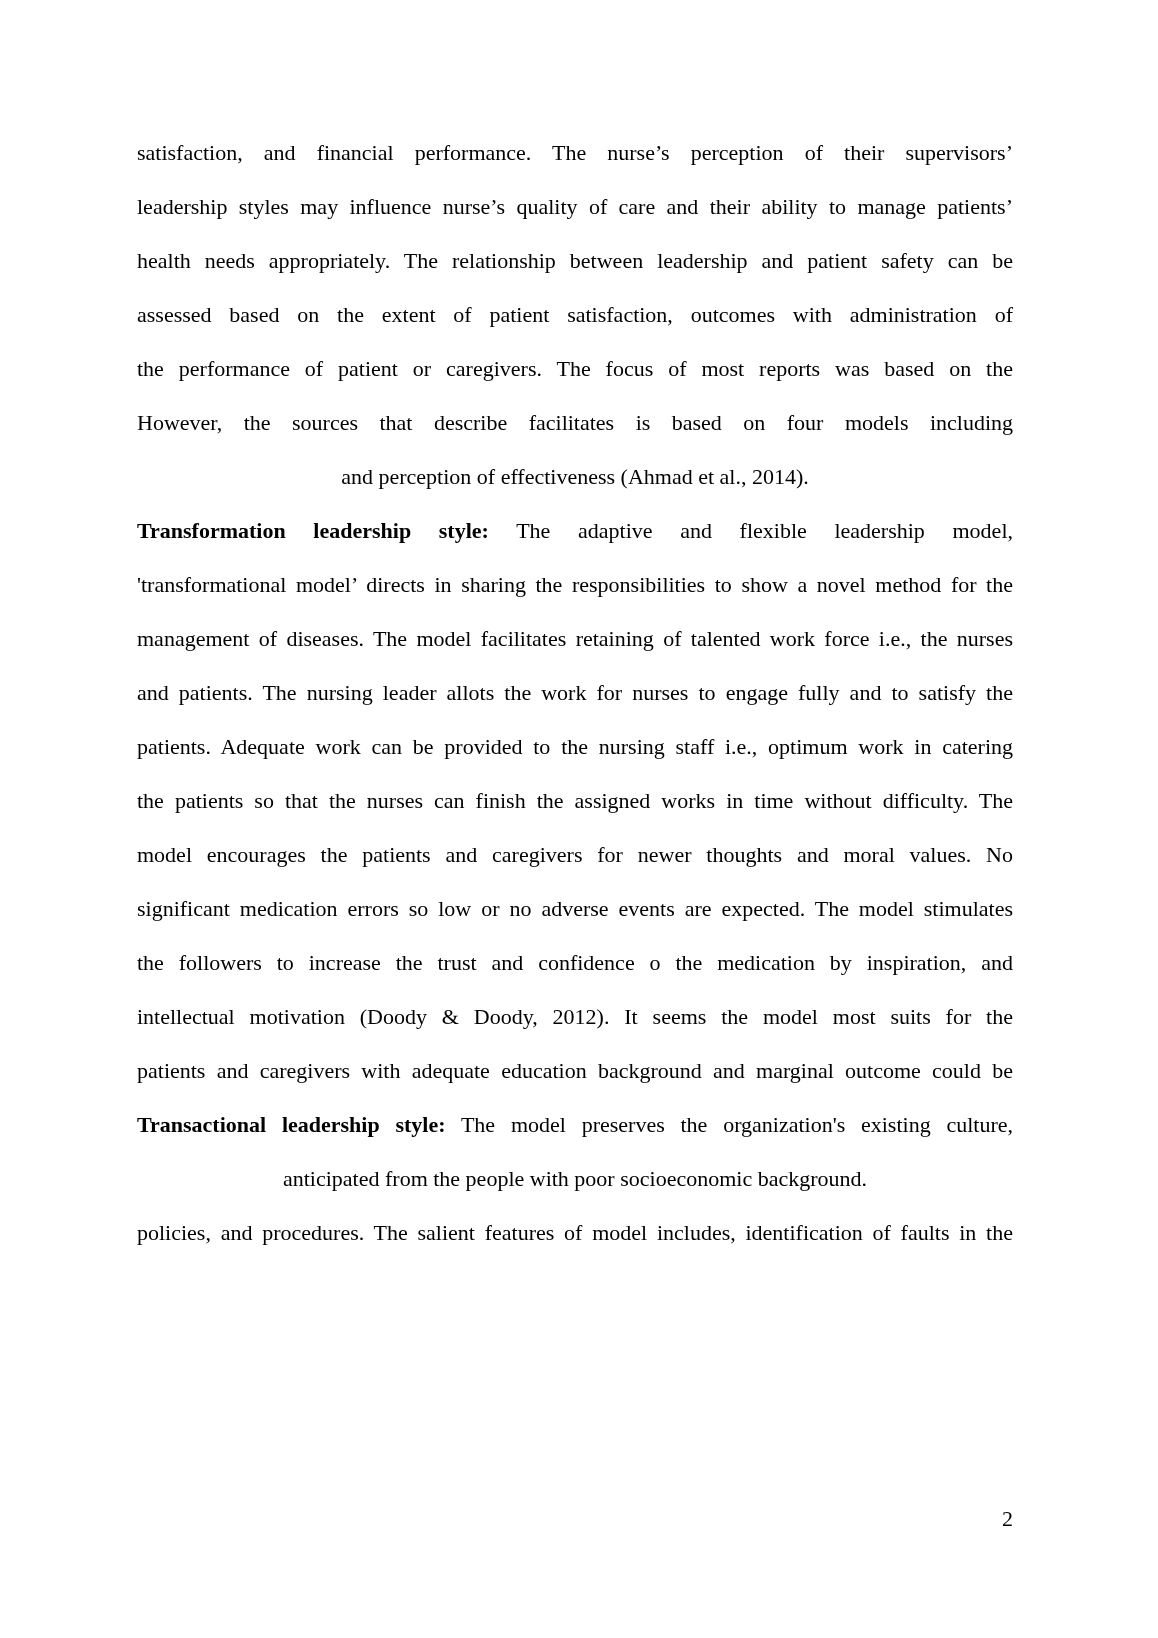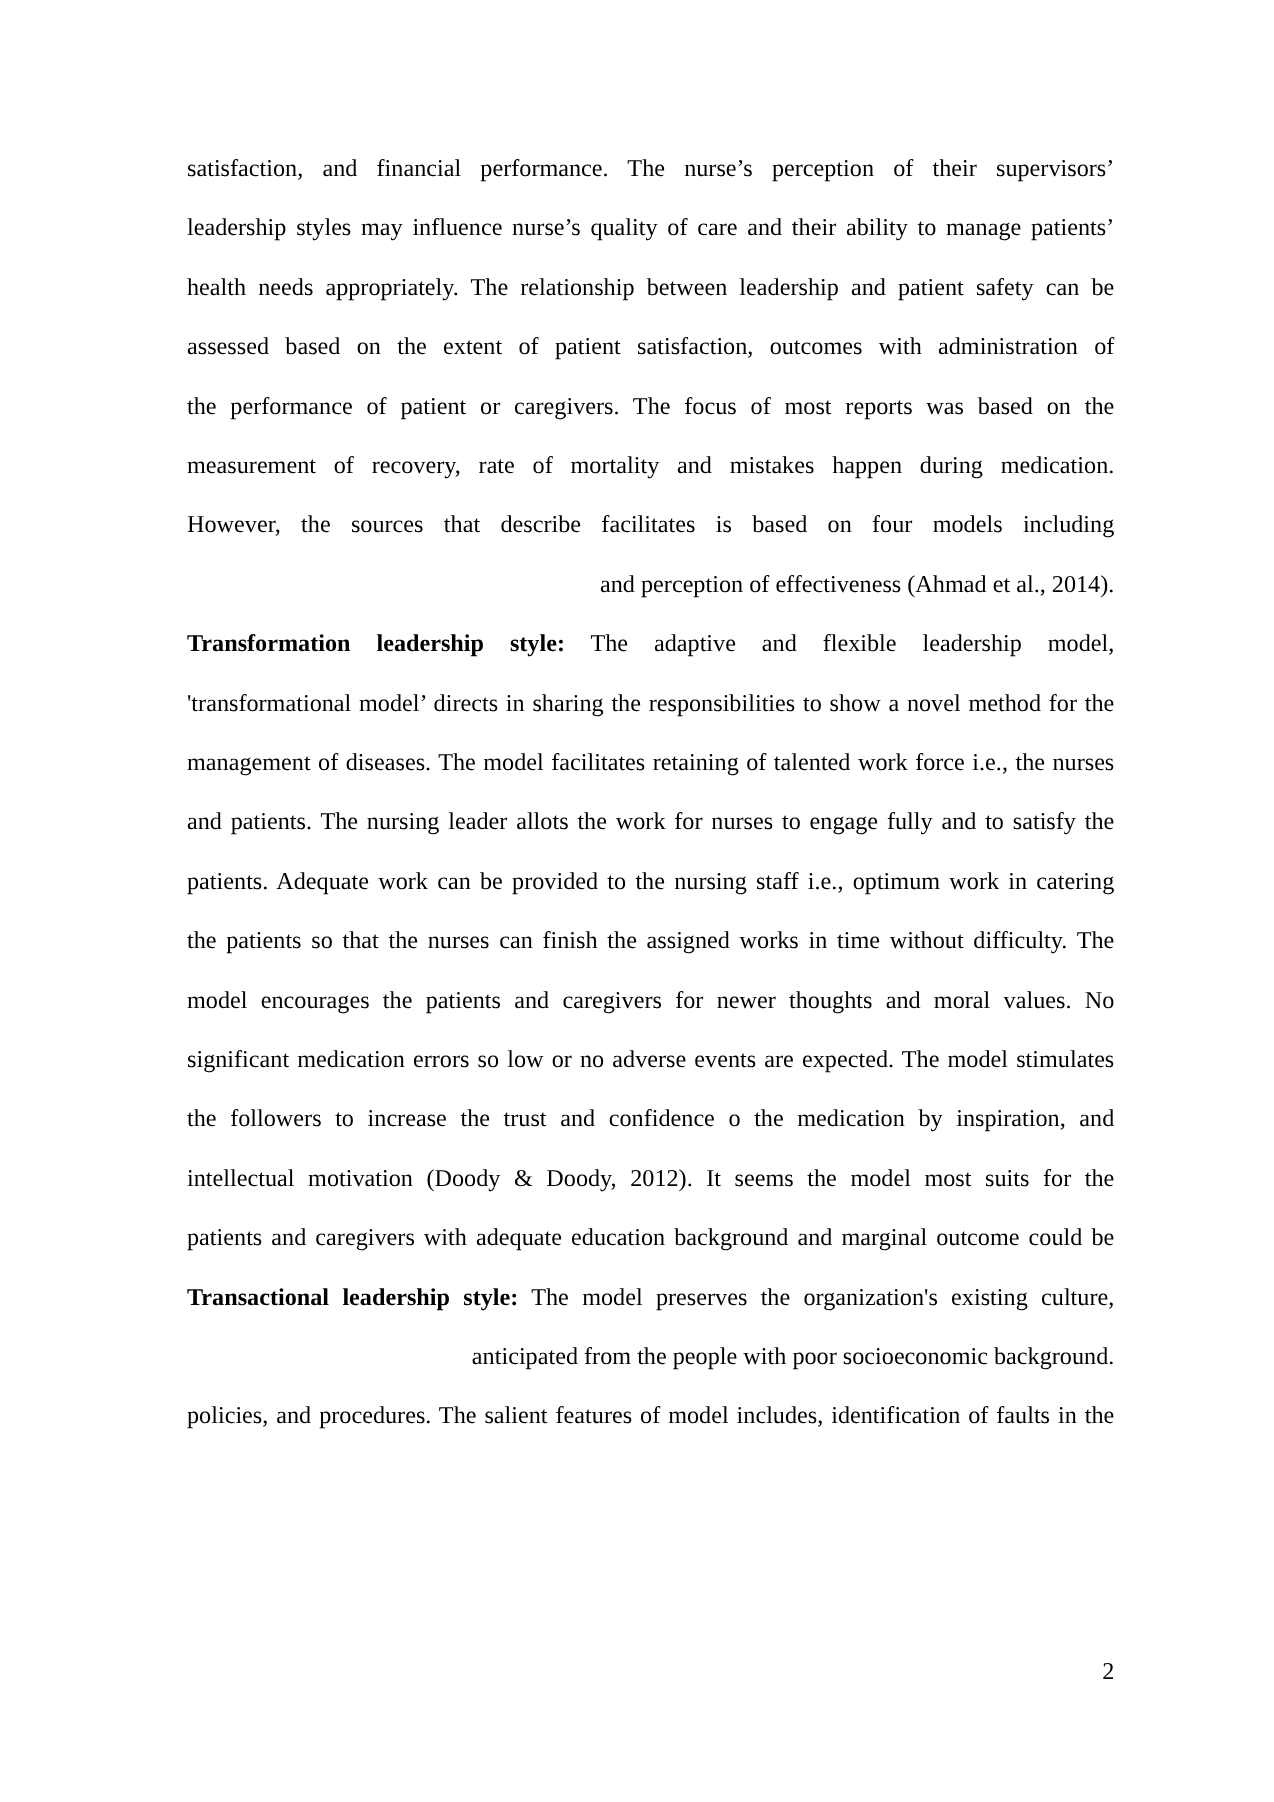--- a/index.html
+++ b/index.html
@@ -18,27 +18,26 @@
     left: 137px;
     top: 126px;
     width: 876px;
     font-family: "Liberation Serif", serif;
     font-size: 22px;
     color: #000000;
   }
   .line {
     height: 54px;
     line-height: 54px;
-    text-align: right;
+    text-align: center;
     white-space: normal;
   }
   .line.just {
     text-align: justify;
     text-align-last: justify;
-    margin-left: 33px;
   }
   .line b {
     font-weight: bold;
   }
   .page-num {
     position: absolute;
     left: 137px;
     top: 1506px;
     width: 876px;
     text-align: right;
@@ -50,21 +49,20 @@
 </style>
 </head>
 <body>
 
 <div class="doc-body">
     <div class="line just"><span>satisfaction, and financial performance. The nurse’s perception of their supervisors’</span></div>
     <div class="line just"><span>leadership styles may influence nurse’s quality of care and their ability to manage patients’</span></div>
     <div class="line just"><span>health needs appropriately. The relationship between leadership and patient safety can be</span></div>
     <div class="line just"><span>assessed based on the extent of patient satisfaction, outcomes with administration of</span></div>
     <div class="line just"><span>the performance of patient or caregivers. The focus of most reports was based on the</span></div>
-    <div class="line just"><span>measurement of recovery, rate of mortality and mistakes happen during medication.</span></div>
     <div class="line just"><span>However, the sources that describe facilitates is based on four models including</span></div>
     <div class="line"><span>and perception of effectiveness (Ahmad et al., 2014).</span></div>
     <div class="line just"><b>Transformation leadership style:</b><span> The adaptive and flexible leadership model,</span></div>
     <div class="line just"><span>'transformational model’ directs in sharing the responsibilities to show a novel method for the</span></div>
     <div class="line just"><span>management of diseases. The model facilitates retaining of talented work force i.e., the nurses</span></div>
     <div class="line just"><span>and patients. The nursing leader allots the work for nurses to engage fully and to satisfy the</span></div>
     <div class="line just"><span>patients. Adequate work can be provided to the nursing staff i.e., optimum work in catering</span></div>
     <div class="line just"><span>the patients so that the nurses can finish the assigned works in time without difficulty. The</span></div>
     <div class="line just"><span>model encourages the patients and caregivers for newer thoughts and moral values. No</span></div>
     <div class="line just"><span>significant medication errors so low or no adverse events are expected. The model stimulates</span></div>

